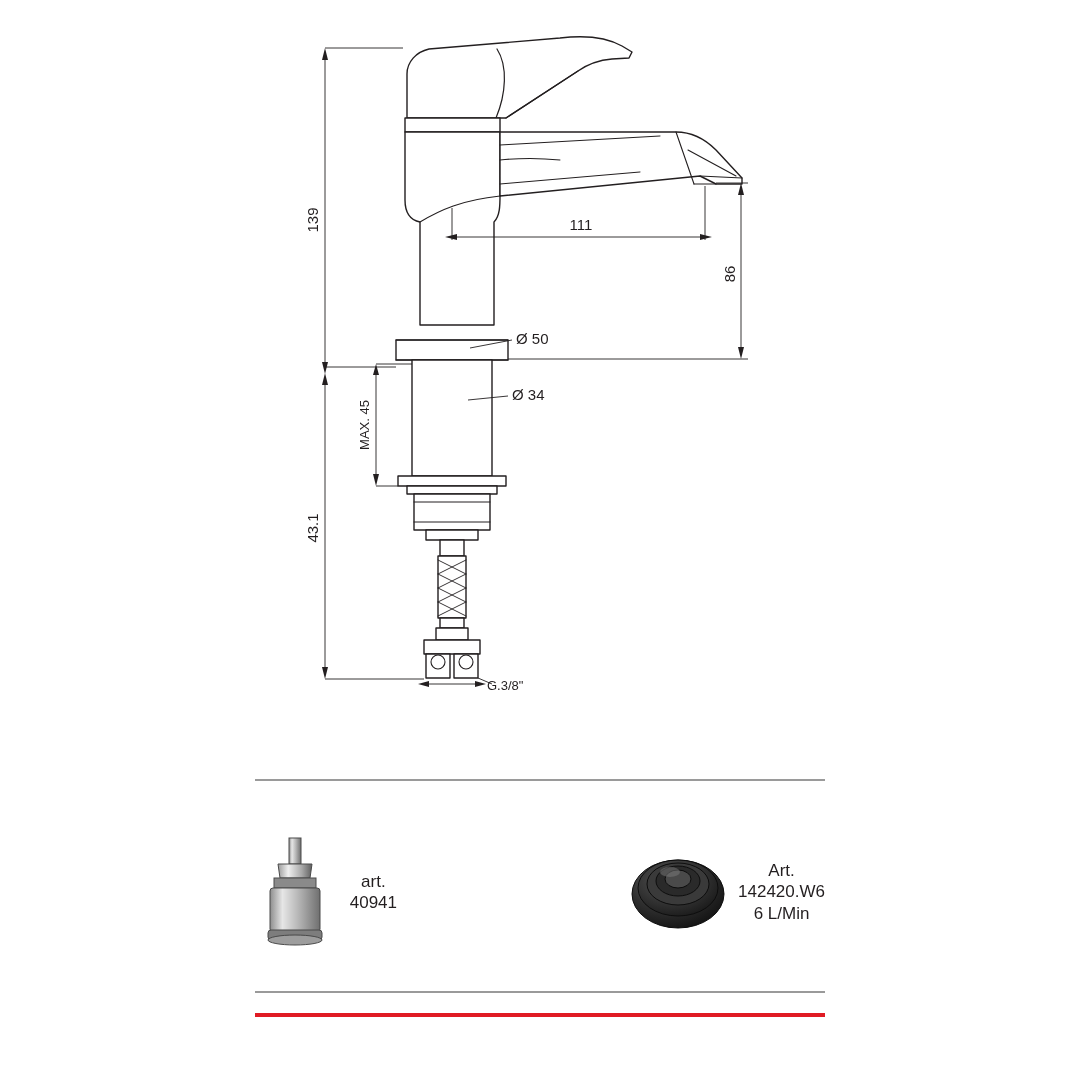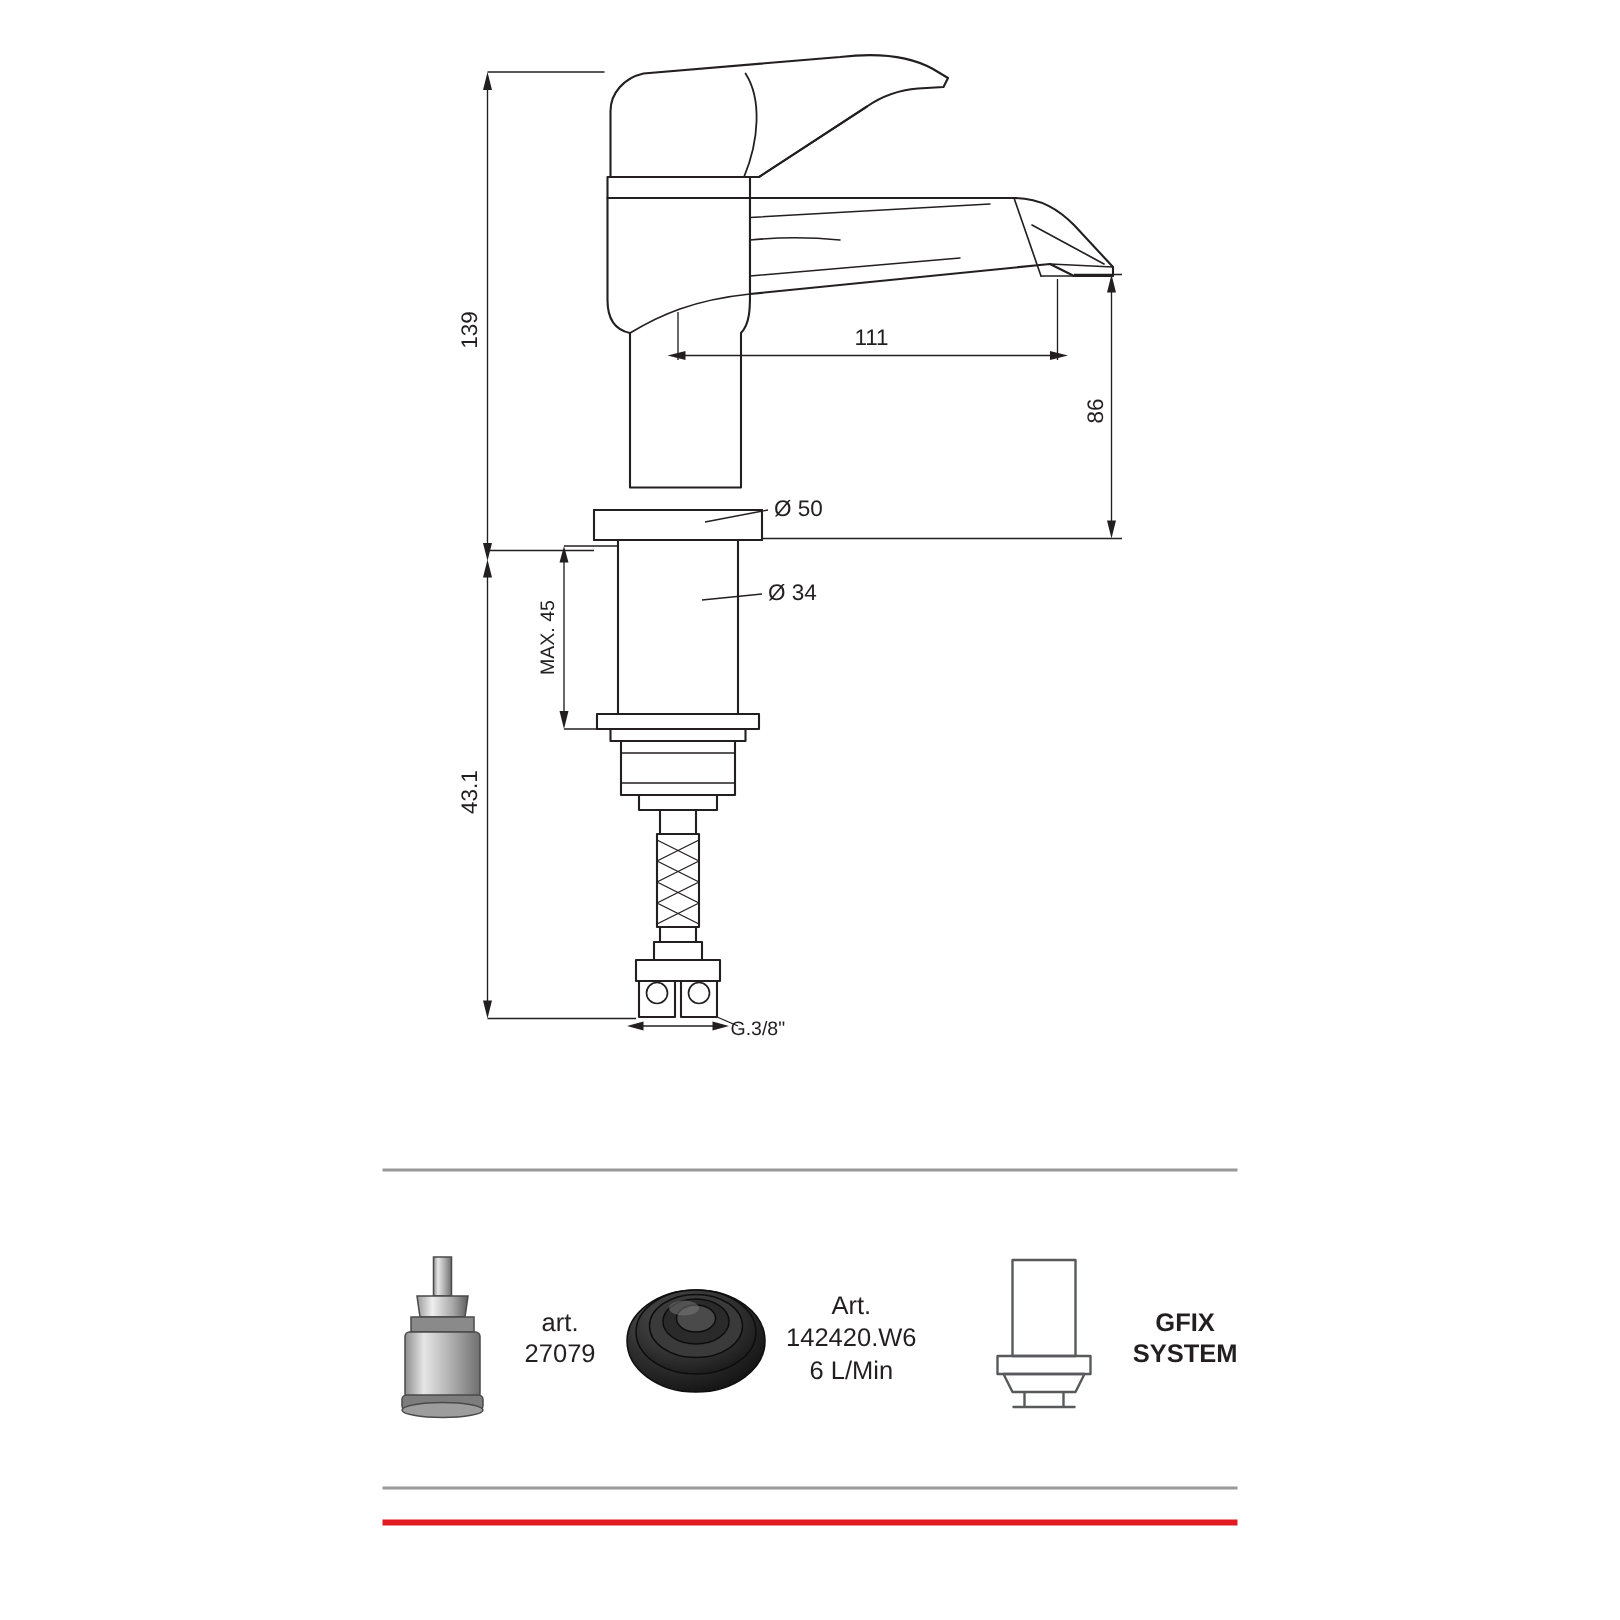--- a/index.html
+++ b/index.html
@@ -238,21 +238,21 @@
               </linearGradient>
             </defs>
             <rect x="49" y="6" width="12" height="26" fill="url(#gm1)" stroke="#4a4a4a" stroke-width="1"></rect>
             <path d="M38,32 L72,32 L70,46 L40,46 Z" fill="url(#gm2)" stroke="#4a4a4a" stroke-width="1"></path>
             <rect x="34" y="46" width="42" height="10" fill="#8a8a8a" stroke="#4a4a4a" stroke-width="1"></rect>
             <rect x="30" y="56" width="50" height="44" rx="3" fill="url(#gm1)" stroke="#4a4a4a" stroke-width="1"></rect>
             <rect x="28" y="98" width="54" height="10" rx="3" fill="#7d7d7d" stroke="#4a4a4a" stroke-width="1"></rect>
             <ellipse cx="55" cy="108" rx="27" ry="5" fill="#9d9d9d" stroke="#4a4a4a" stroke-width="1"></ellipse>
           </svg>
         </div>
-        <div class="acc-caption">art. 27079</div>
+        <div class="acc-caption">art. 40941</div>
       </div>
 
       <div class="acc-item">
         <div class="acc-art">
           <svg width="120" height="120" viewBox="0 0 120 120">
             <defs>
               <radialGradient id="ga1" cx="38%" cy="32%" r="75%">
                 <stop offset="0%" stop-color="#6d6d6d"></stop>
                 <stop offset="55%" stop-color="#2f2f2f"></stop>
                 <stop offset="100%" stop-color="#111111"></stop>
@@ -268,31 +268,16 @@
             <ellipse cx="60" cy="49" rx="22" ry="15" fill="#2a2a2a" stroke="#0d0d0d" stroke-width="1"></ellipse>
             <ellipse cx="60" cy="47" rx="13" ry="9" fill="#4a4a4a" stroke="#0d0d0d" stroke-width="1"></ellipse>
             <ellipse cx="52" cy="40" rx="10" ry="5" fill="#7b7b7b" opacity="0.5"></ellipse>
           </svg>
         </div>
         <div class="acc-caption">Art. 142420.W6
 6 L/Min</div>
       </div>
 
 
-      <div class="acc-item">
-        <div class="acc-art">
-          <svg width="120" height="120" viewBox="0 0 120 120">
-            <g fill="none" stroke="#58595b" stroke-width="1.6" stroke-linejoin="round">
-              <rect x="40" y="8" width="42" height="64"></rect>
-              <path d="M30,72 L92,72 L92,84 L30,84 Z"></path>
-              <path d="M34,84 L88,84 L82,96 L40,96 Z"></path>
-              <path d="M48,96 L48,106 M74,96 L74,106"></path>
-              <path d="M40,106 L82,106"></path>
-            </g>
-          </svg>
-        </div>
-        <div class="acc-caption bold">GFIX
-SYSTEM</div>
-      </div>
 
     </div>
   </div>
 </div>
 
 </body></html>

